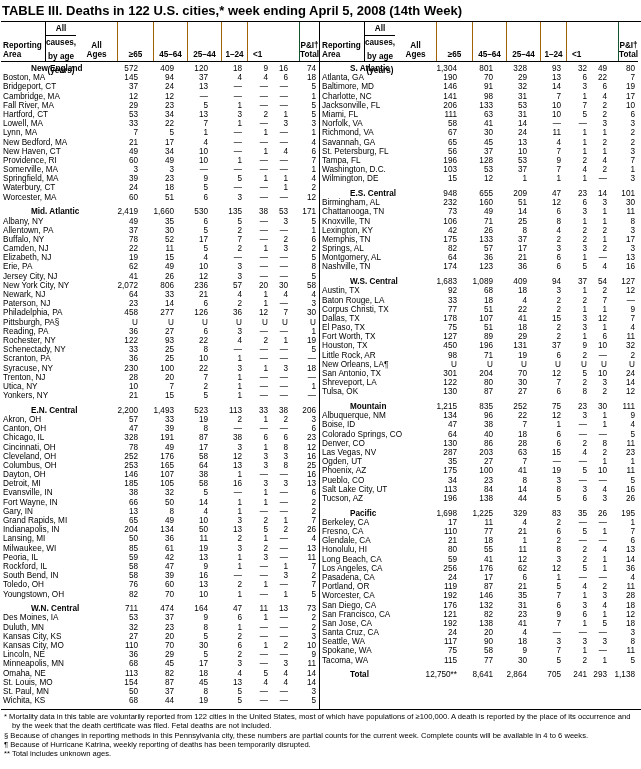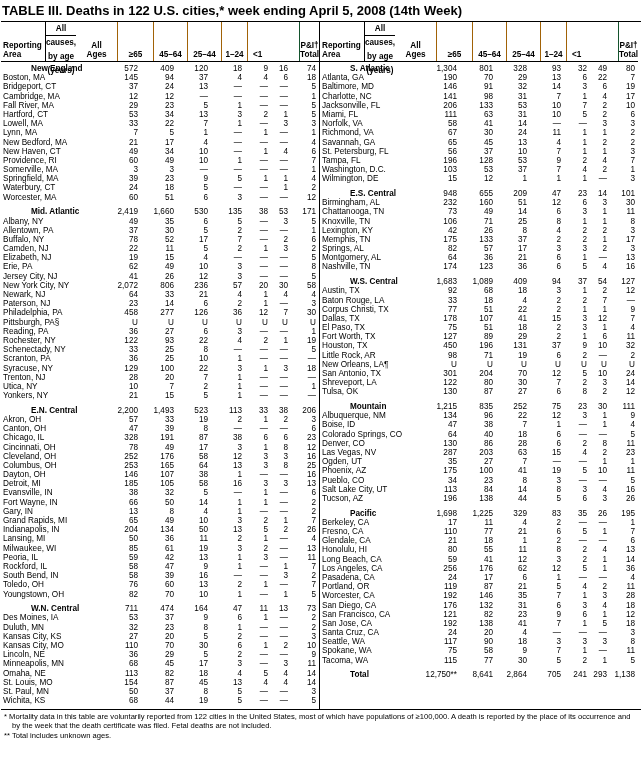--- a/index.html
+++ b/index.html
@@ -398,21 +398,21 @@
             <div class="n n0">36</div>
             <div class="n n1">25</div>
             <div class="n n2">10</div>
             <div class="n n3">1</div>
             <div class="n n4">—</div>
             <div class="n n5">—</div>
             <div class="n n6">—</div>
           </div>
           <div class="row">
             <div class="area">Syracuse, NY</div>
-            <div class="n n0">129</div>
+            <div class="n n0">230</div>
             <div class="n n1">100</div>
             <div class="n n2">22</div>
             <div class="n n3">3</div>
             <div class="n n4">1</div>
             <div class="n n5">3</div>
             <div class="n n6">18</div>
           </div>
           <div class="row">
             <div class="area">Trenton, NJ</div>
             <div class="n n0">28</div>
@@ -1430,17 +1430,19 @@
             <div class="n n6">1,138</div>
           </div>
         </div>
     </div>
 
   </div>
 
   <div class="footnotes">
     <div id="fnotes">
         <div class="fn">* Mortality data in this table are voluntarily reported from 122 cities in the United States, most of which have populations of ≥100,000. A death is reported by the place of its occurrence and by the week that the death certificate was filed. Fetal deaths are not included.</div>
+        <div class="fn">§ Because of changes in reporting methods in this Pennsylvania city, these numbers are partial counts for the current week. Complete counts will be available in 4 to 6 weeks.</div>
+        <div class="fn">¶ Because of Hurricane Katrina, weekly reporting of deaths has been temporarily disrupted.</div>
         <div class="fn">** Total includes unknown ages.</div>
       </div>
   </div>
 
 </div>
 
 </body></html>

